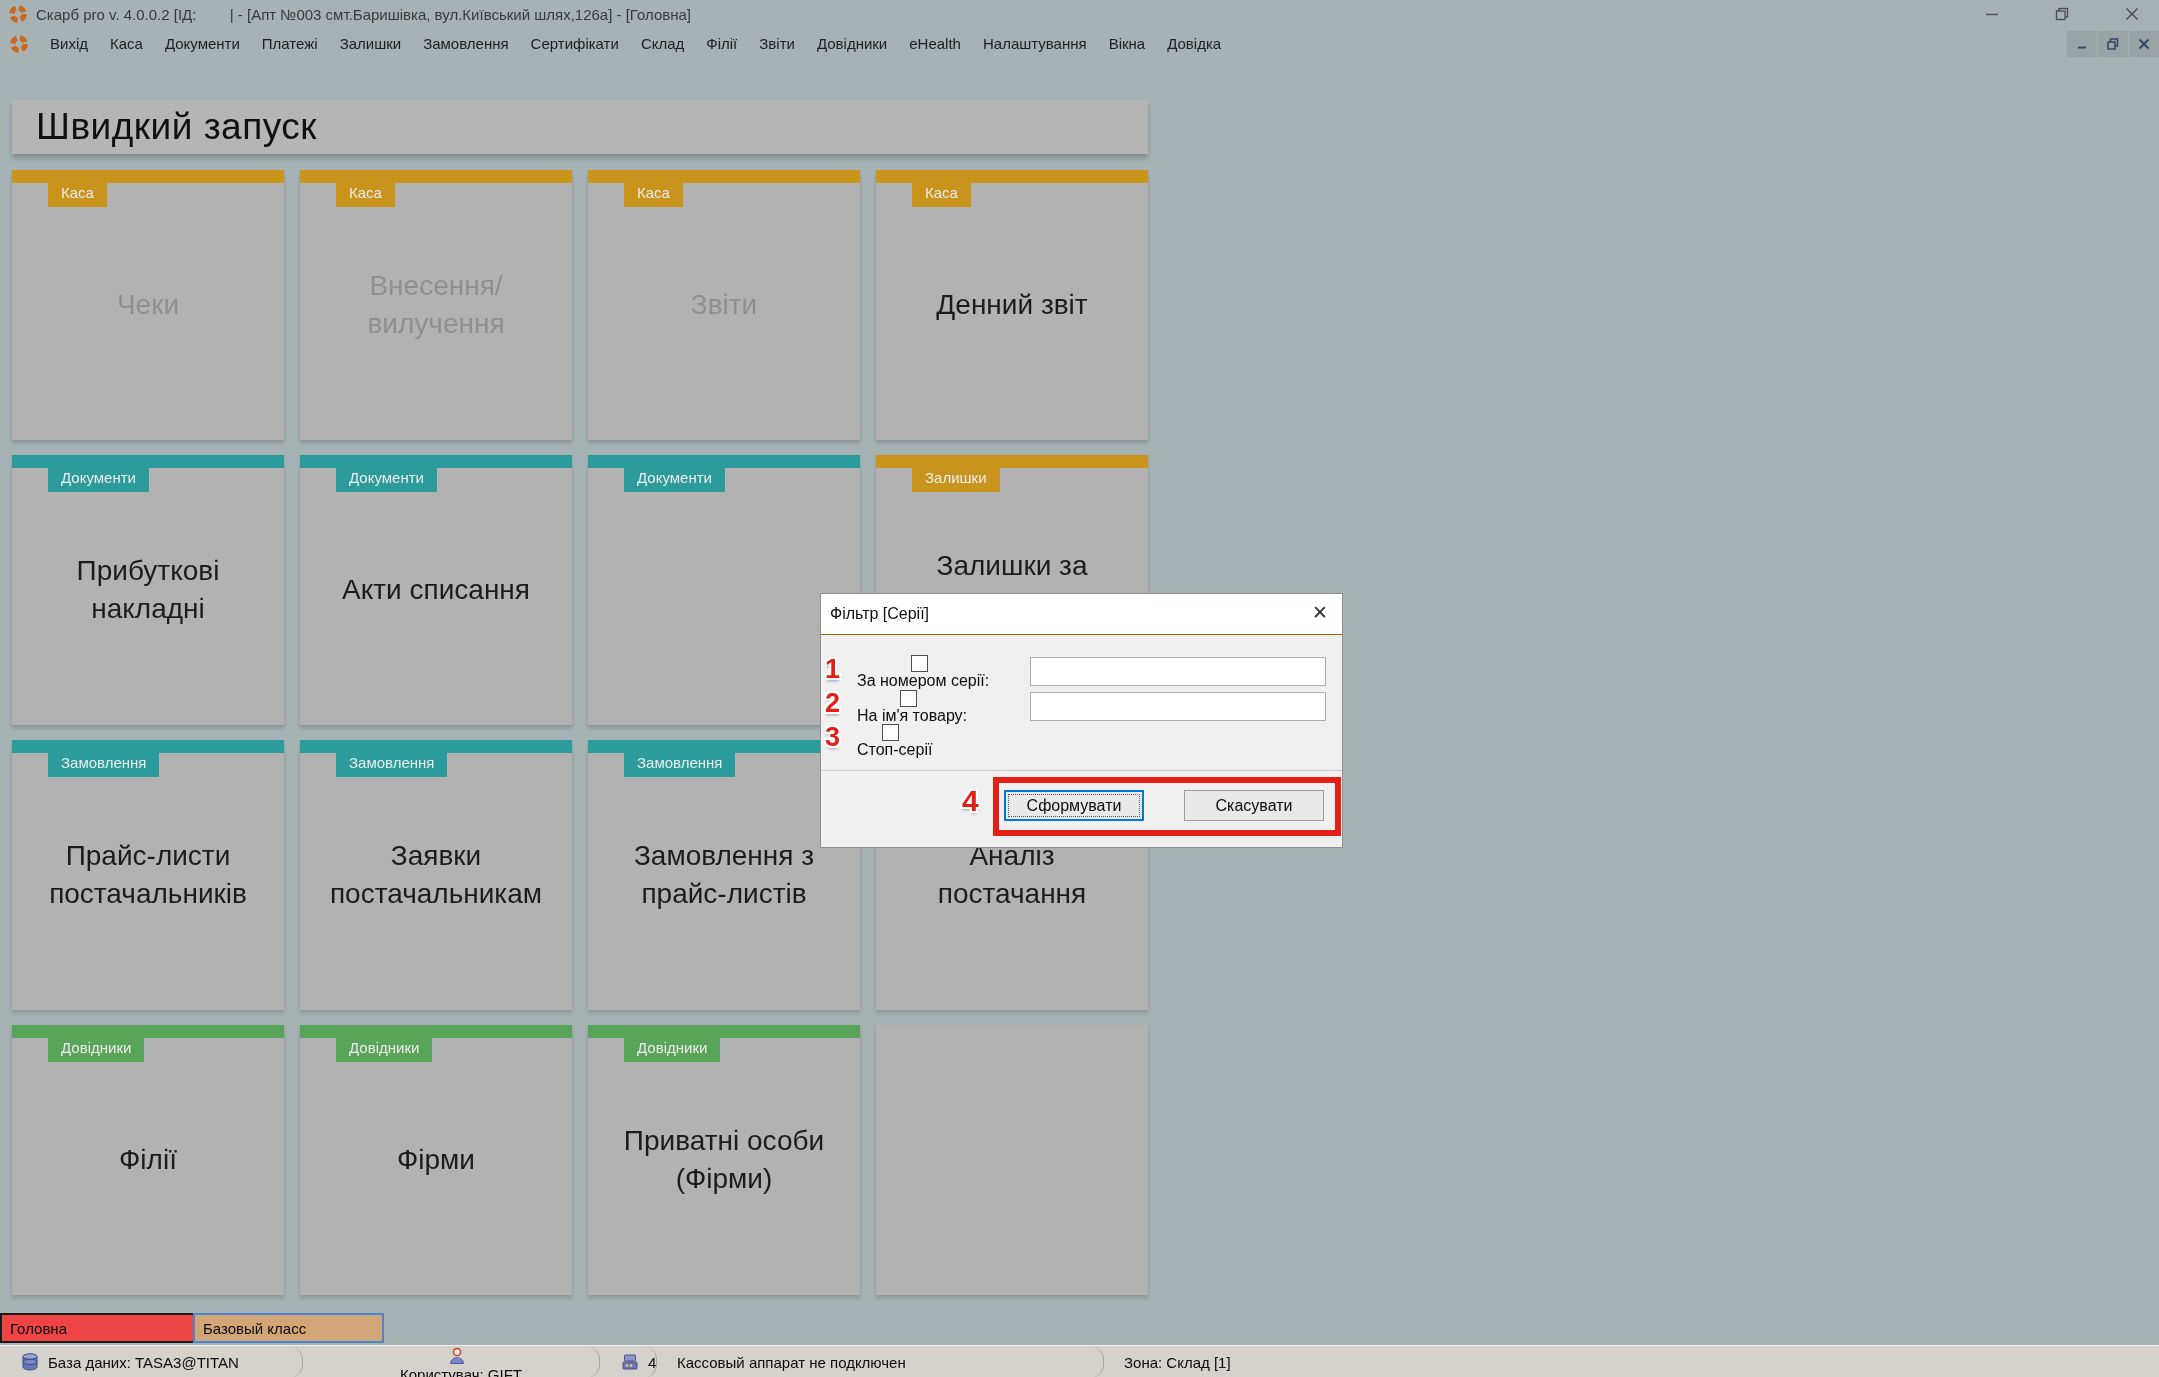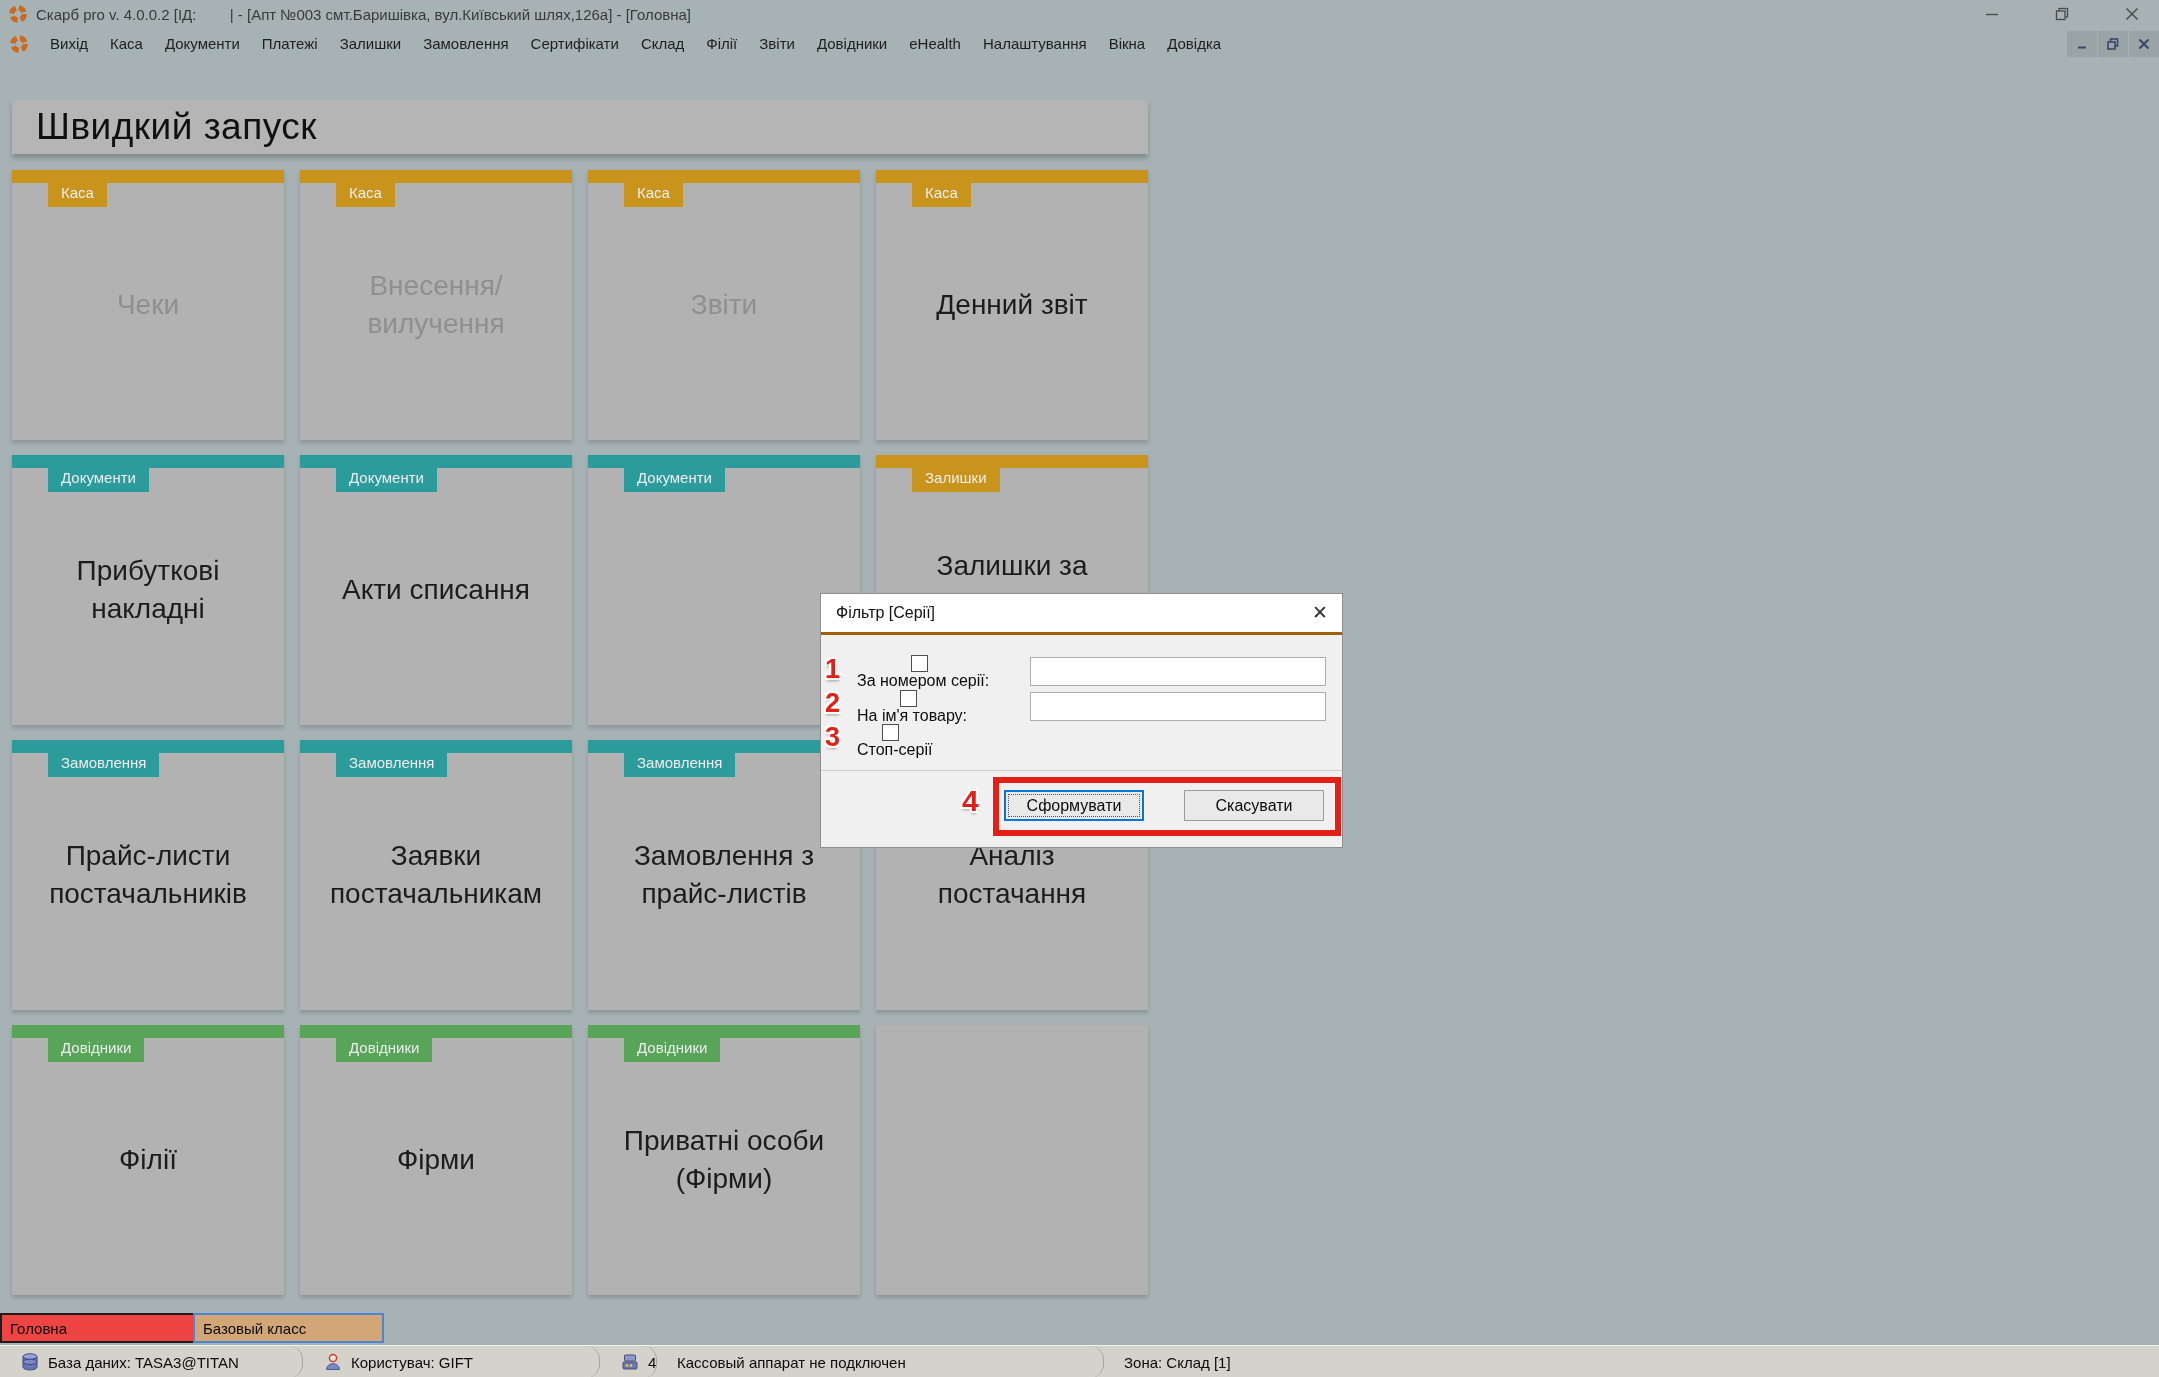--- a/index.html
+++ b/index.html
@@ -51,21 +51,21 @@
   }
   .gold  { background:#c9941c; }
   .teal  { background:#2b9b9b; }
   .green { background:#58a458; }
 
   
   .dialog {
     position:absolute; left:820px; top:593px; width:523px; height:255px;
     background:#f0f0f0; border:1px solid #8f8f8f; z-index:10;
   }
-  .dialog-titlebar { height:41px; background:#ffffff; display:flex; align-items:center; padding-left:15px; border-bottom:3px solid #a16207; }
+  .dialog-titlebar { height:41px; background:#ffffff; display:flex; align-items:center; padding-left:9px; border-bottom:1px solid #a16207; }
   .dialog-title { font-size:16px; color:#111; }
   .dialog-close { position:absolute; right:14px; top:9px; font-size:19px; color:#333; cursor:pointer; line-height:1; }
   .dlg-row { position:absolute; left:0; height:32px; display:flex; align-items:center; padding-left:28px;flex-direction:column; }
   .dlg-row.r1 { top:61px; } .dlg-row.r2 { top:96px; } .dlg-row.r3 { top:130px; }
   .checkbox { width:17px; height:17px; background:#fff; border:1px solid #4f4f4f; flex:0 0 auto; cursor:pointer; }
   .cb-label { font-size:16px; margin-left:8px; color:#0c0c0c; }
   .dlg-input {
     position:absolute; left:209px; width:296px; height:29px;
     border:1px solid #aeaeae; background:#fff; font-size:15px; padding:0 6px;
     font-family:"Liberation Sans",sans-serif;
@@ -100,21 +100,21 @@
   .tab.base { left:193px; width:191px; background:#d3a678; border:2px solid #4a86d8; }
 
   
   .statusbar {
     position:absolute; top:1345px; left:0; width:2159px; height:32px;
     background:#d5d2cb; border-top:1px solid #f3f1ec;
   }
   .status-sec { position:absolute; top:0; height:32px; display:flex; align-items:center; padding-left:20px; font-size:15px; color:#0b0b0b; border-right:1px solid #a8a39a;border-radius:14px; }
   .status-sec .sicon { margin-right:8px; display:flex; }
   .s1 { left:0; width:303px; }
-  .s2 { left:303px; width:297px; }
+  .s2 { left:303px; width:297px;flex-direction:column; }
   .s3 { left:600px; width:57px; }
   .s4 { left:657px; width:447px; }
   .s5 { left:1104px; width:252px; border-right:none; }
 </style>
 </head>
 <body>
 
 <div class="titlebar">
   <svg class="app-logo" viewBox="0 0 20 20">
     <circle cx="10" cy="10" r="6.2" fill="none" stroke="#c96a1f" stroke-width="5.2" stroke-dasharray="6.6 3.2"></circle>

